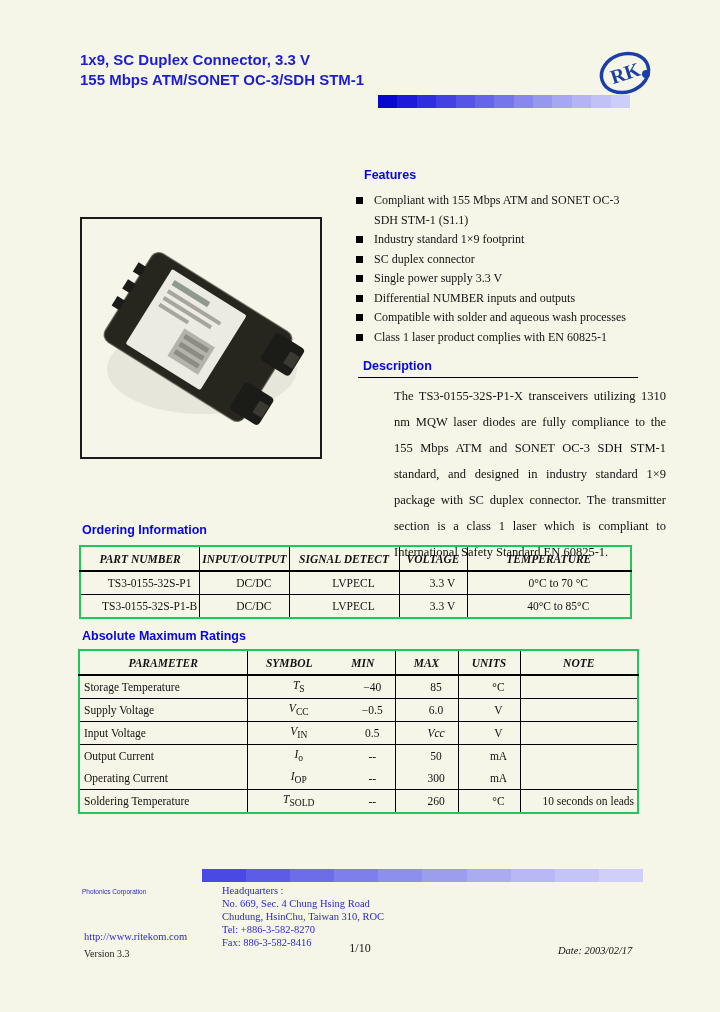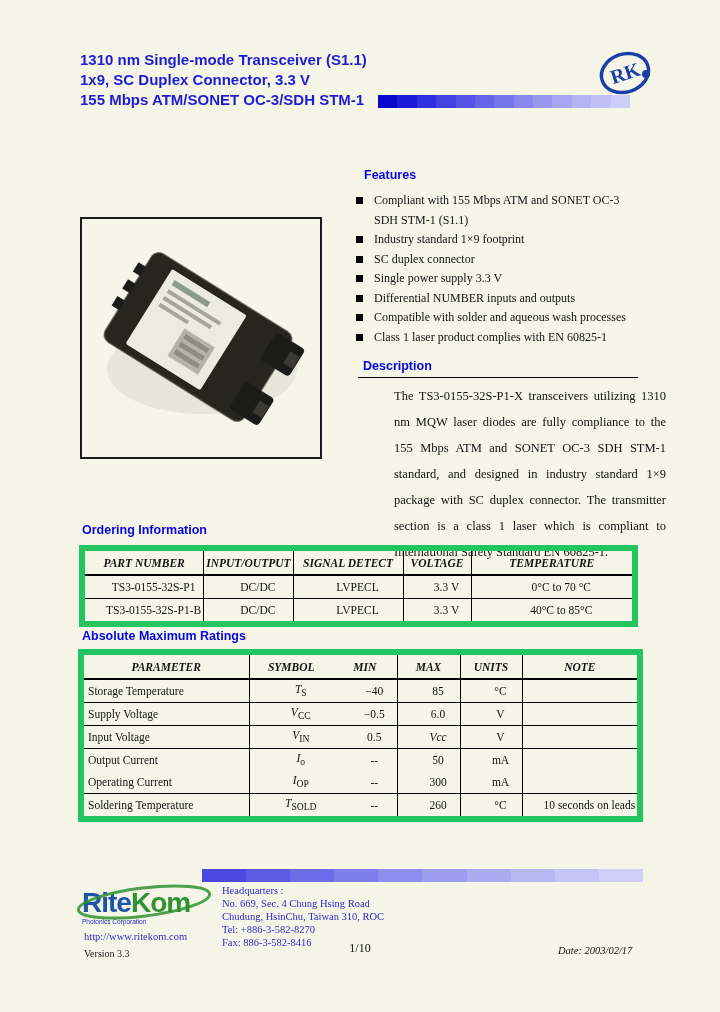--- a/index.html
+++ b/index.html
@@ -49,21 +49,21 @@
   .amr-heading { left:82px; top:629px; }
   table { border-collapse:collapse; table-layout:fixed; position:absolute; background:transparent; }
   .ord-table { left:79px; top:545px; }
   .amr-table { left:78px; top:649px; }
   th, td {
     border:1px solid #000; font-size:11.5px; text-align:center;
     vertical-align:middle; padding:0 2px; overflow:hidden; white-space:nowrap;
   }
   th { font-weight:bold; font-style:italic; height:23px; border-bottom:2px solid #000; }
   td { height:22px;padding-left:21px; }
-  table { border:6px solid #22c55e; }
+  table { border:2px solid #22c55e; }
   .ord-table td { height:22px; }
   .amr-table td.param { text-align:left; padding-left:4px; }
   .sym { font-style:italic; }
   .no-r { border-right:none; }
   .no-l { border-left:none; }
   .row-out td { border-bottom:none; }
   .row-op td { border-top:none; }
   .italic-val { font-style:italic; }
   
   .footer-bar {
@@ -93,21 +93,20 @@
   }
   .footer-page { position:absolute; left:0; top:941px; width:720px; text-align:center; font-size:12px; }
   .footer-date { position:absolute; left:558px; top:945px; font-size:10.5px; font-style:italic; }
 </style>
 </head>
 <body>
 
 <div class="page">
 
   <div class="title-block">
-    <div>1310 nm Single-mode Transceiver (S1.1)</div>
     <div>1x9, SC Duplex Connector, 3.3 V</div>
     <div>155 Mbps ATM/SONET OC-3/SDH STM-1</div>
   </div>
   <div class="header-bar"></div>
   <svg class="logo-top" viewBox="0 0 58 56">
     <g transform="rotate(-18 28 27)">
       <ellipse cx="28" cy="27" rx="24" ry="19" fill="none" stroke="#1b3fa8" stroke-width="3.5"></ellipse>
       <text x="28" y="34" text-anchor="middle" font-size="20" font-weight="bold" fill="#1b3fa8" font-family="Liberation Serif, serif">RK</text>
     </g>
     <circle cx="49" cy="28" r="4" fill="#1b3fa8"></circle>
@@ -279,27 +278,20 @@
         <td>260</td>
         <td>°C</td>
         <td>10 seconds on leads</td>
       </tr>
     </tbody>
   </table>
 
   <div class="footer-bar"></div>
 
   <div class="footer-logo">
-    <div class="logo-text">
-      <svg class="logo-swoosh" width="150" height="44" viewBox="0 0 150 44">
-        <g transform="rotate(-7 70 20)">
-          <ellipse cx="70" cy="20" rx="66" ry="14" fill="none" stroke="#2f9233" stroke-width="3" opacity="0.85"></ellipse>
-        </g>
-      </svg><span class="rite">Rite</span><span class="kom">Kom</span>
-    </div>
     <div class="logo-sub">Photonics Corporation</div>
   </div>
   <a class="footer-url" href="#">http://www.ritekom.com</a>
   <div class="footer-version">Version 3.3</div>
 
   <div class="footer-address">
     <div>Headquarters :</div>
     <div>No. 669, Sec. 4 Chung Hsing Road</div>
     <div>Chudung, HsinChu, Taiwan 310, ROC</div>
     <div>Tel: +886-3-582-8270</div>

